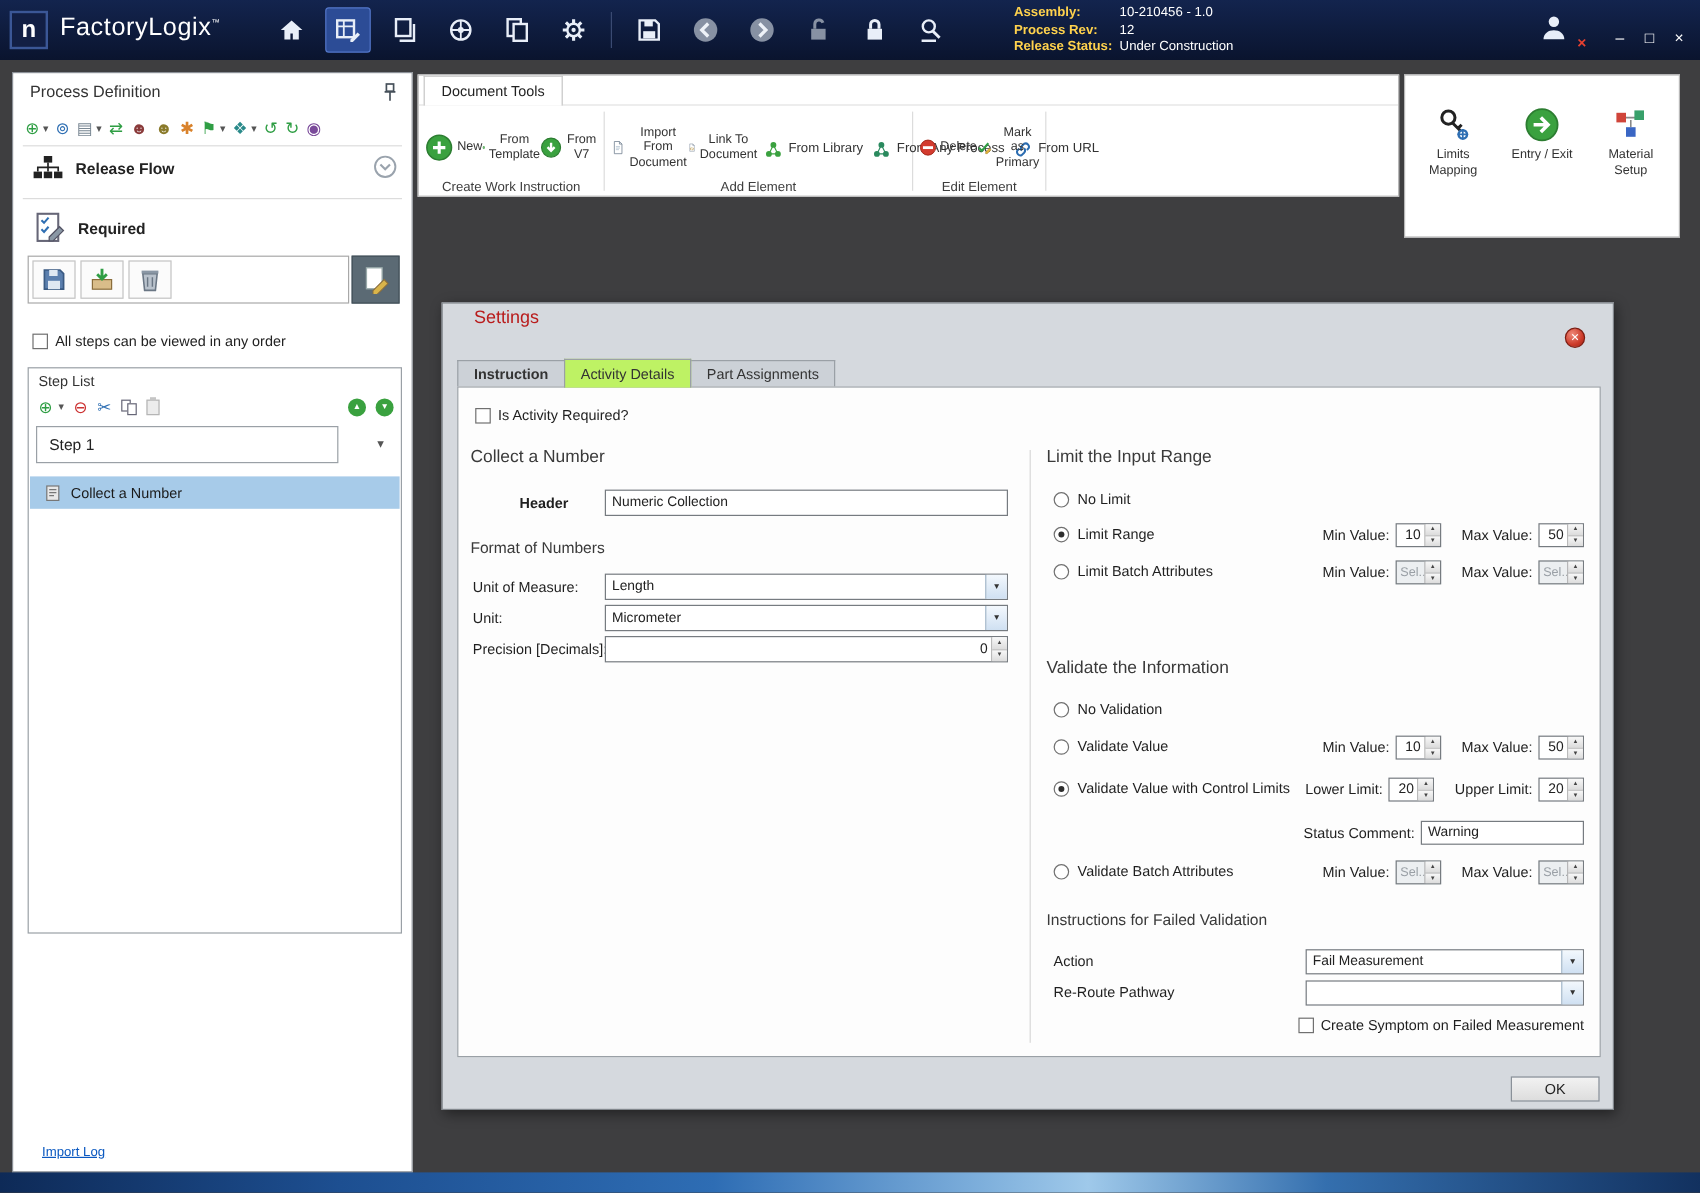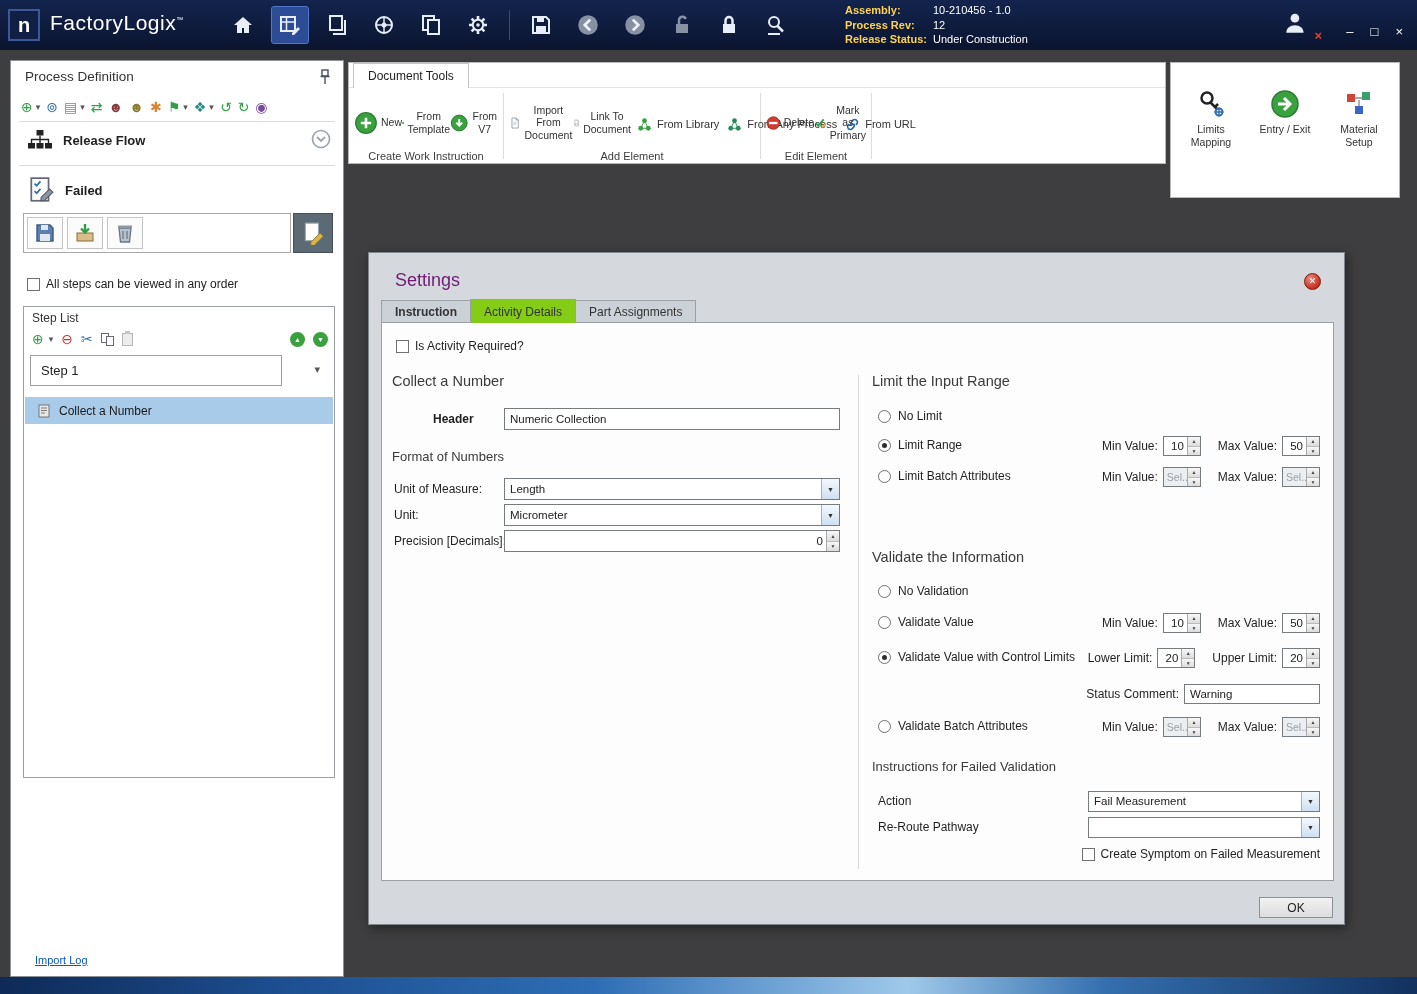--- a/index.html
+++ b/index.html
@@ -67,26 +67,26 @@
 .rsep{width:1px;background:#dcdcdc;margin:4px 0;}
 .rbtn{width:48px;display:flex;flex-direction:row;align-items:center;padding-top:5px;gap:3px;font-size:10.5px;color:#333;text-align:center;line-height:1.2;cursor:default;}
 .rglabel{position:absolute;left:0;right:0;bottom:1px;text-align:center;font-size:11px;color:#3d3d3d;}
 .rsmalls{display:flex;flex-direction:row;padding:8px 4px 0 6px;gap:8px;width:124px;}
 .rsmall{display:flex;align-items:center;gap:5px;font-size:11px;color:#333;white-space:nowrap;cursor:default;}
 .ribbon-right{position:absolute;left:1170px;top:62px;width:230px;height:136px;background:#fff;border:1px solid #b8b8b8;display:flex;justify-content:center;gap:8px;padding-top:26px;}
 .rrbtn{width:66px;display:flex;flex-direction:column;align-items:center;gap:4px;font-size:10.5px;color:#333;text-align:center;line-height:1.2;height:86px;}
 
 
 .dialog{position:absolute;left:368px;top:252px;width:977px;height:673px;background:#d5d9de;border:1px solid #82878d;box-shadow:2px 3px 10px rgba(0,0,0,.45);}
-.dlg-title{position:absolute;left:26px;top:17px;font-size:18px;color:#701a75;}
+.dlg-title{position:absolute;left:26px;top:3px;font-size:15px;color:#b91c1c;}
 .dlg-close{position:absolute;right:23px;top:20px;width:17px;height:17px;border-radius:50%;background:radial-gradient(circle at 35% 30%,#ef8a7a,#cc3b2a 60%,#9e2417);border:1px solid #7d1d12;color:#fff;font-size:9px;line-height:1;display:flex;align-items:center;justify-content:center;cursor:pointer;}
 .dlg-tabs{position:absolute;left:12px;top:46px;display:flex;align-items:center;}
 .dtab{height:23px;padding:0 13px;display:flex;align-items:center;font-size:12px;color:#333;background:#ccd1d7;border:1px solid #9aa0a6;border-bottom:none;margin-right:-1px;cursor:pointer;}
 .dtab.boldtab{font-weight:bold;}
-.dtab.active{background:#84cc16;height:24px;position:relative;z-index:3;}
+.dtab.active{background:#bef264;height:24px;position:relative;z-index:3;}
 .dlg-panel{position:absolute;left:12px;top:69px;width:953px;height:559px;background:#fdfdfd;border:1px solid #9aa0a6;z-index:1;}
 .h1{position:absolute;font-size:14.5px;color:#3a3a3a;}
 .h2{position:absolute;font-size:13px;color:#3a3a3a;}
 .lbl{font-size:12px;color:#1f1f1f;}
 .abs{position:absolute;}
 .frow{position:absolute;display:flex;align-items:center;height:22px;}
 .flabel{width:110px;font-size:12px;color:#1f1f1f;white-space:nowrap;flex:none;}
 .boldtxt{font-weight:bold;padding-left:39px;}
 .tinput{height:22px;border:1px solid #767b80;font-size:11.5px;font-family:inherit;padding:0 5px;color:#222;background:#fff;}
 .combo{display:inline-flex;height:22px;border:1px solid #767b80;background:#fff;align-items:stretch;}
@@ -286,21 +286,21 @@
         </svg>
     </span>
     <div class="hr" style="top:104px"></div>
 
     <div class="ed-row">
       <svg width="28" height="28" viewBox="0 0 26 26">
           <rect x="4" y="2" width="16" height="21" fill="#fff" stroke="#667" stroke-width="1.6"></rect>
           <path d="M7 7l2 2 3.5-4M7 14l2 2 3.5-4" stroke="#2f6fb3" stroke-width="1.6" fill="none"></path>
           <path d="M13 20l8-8 3 3-8 8h-3z" fill="#8a97a5" stroke="#556" stroke-width="1"></path>
         </svg>
-      <span class="sb-label">Failed</span>
+      <span class="sb-label">Required</span>
     </div>
 
     <div class="ed-btngroup">
       <div class="ebtn">
         <svg width="22" height="22" viewBox="0 0 22 22">
             <path d="M3 3h13l3 3v13H3z" fill="#5b7fae" stroke="#3a5a82" stroke-width="1.4"></path>
             <rect x="7" y="3" width="7" height="5" fill="#dfe8f2"></rect>
             <rect x="6" y="12" width="10" height="7" fill="#dfe8f2"></rect>
           </svg>
       </div>

